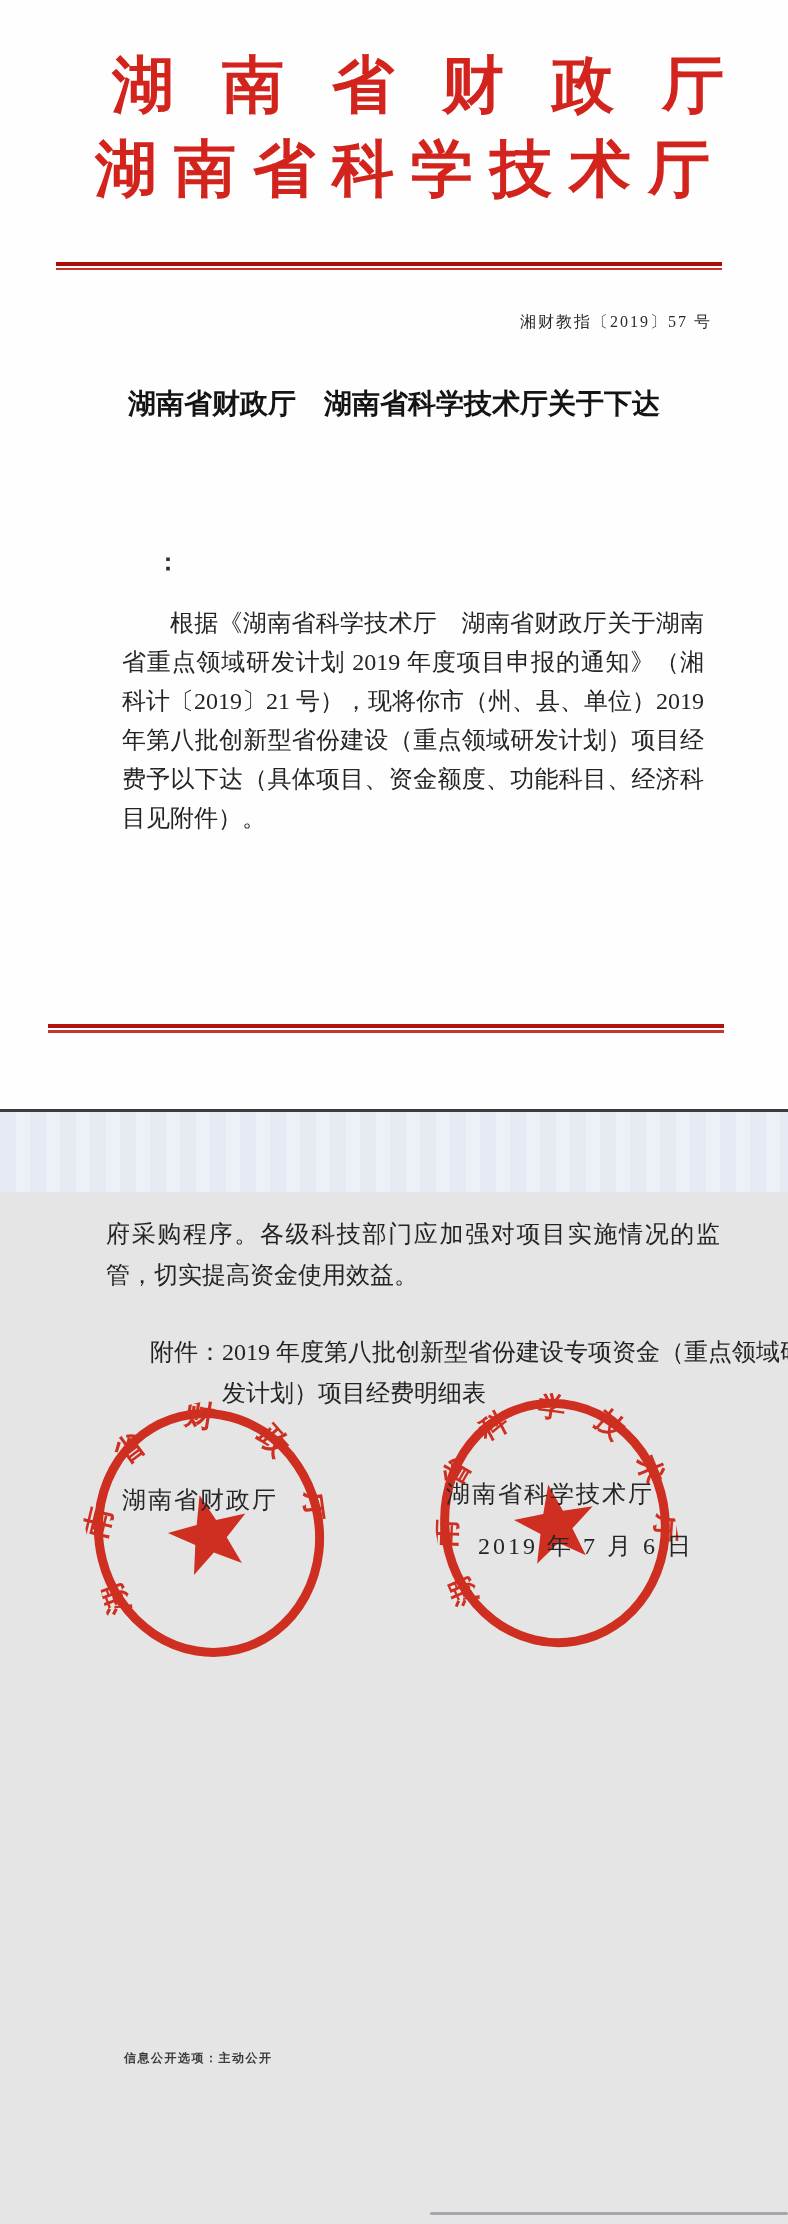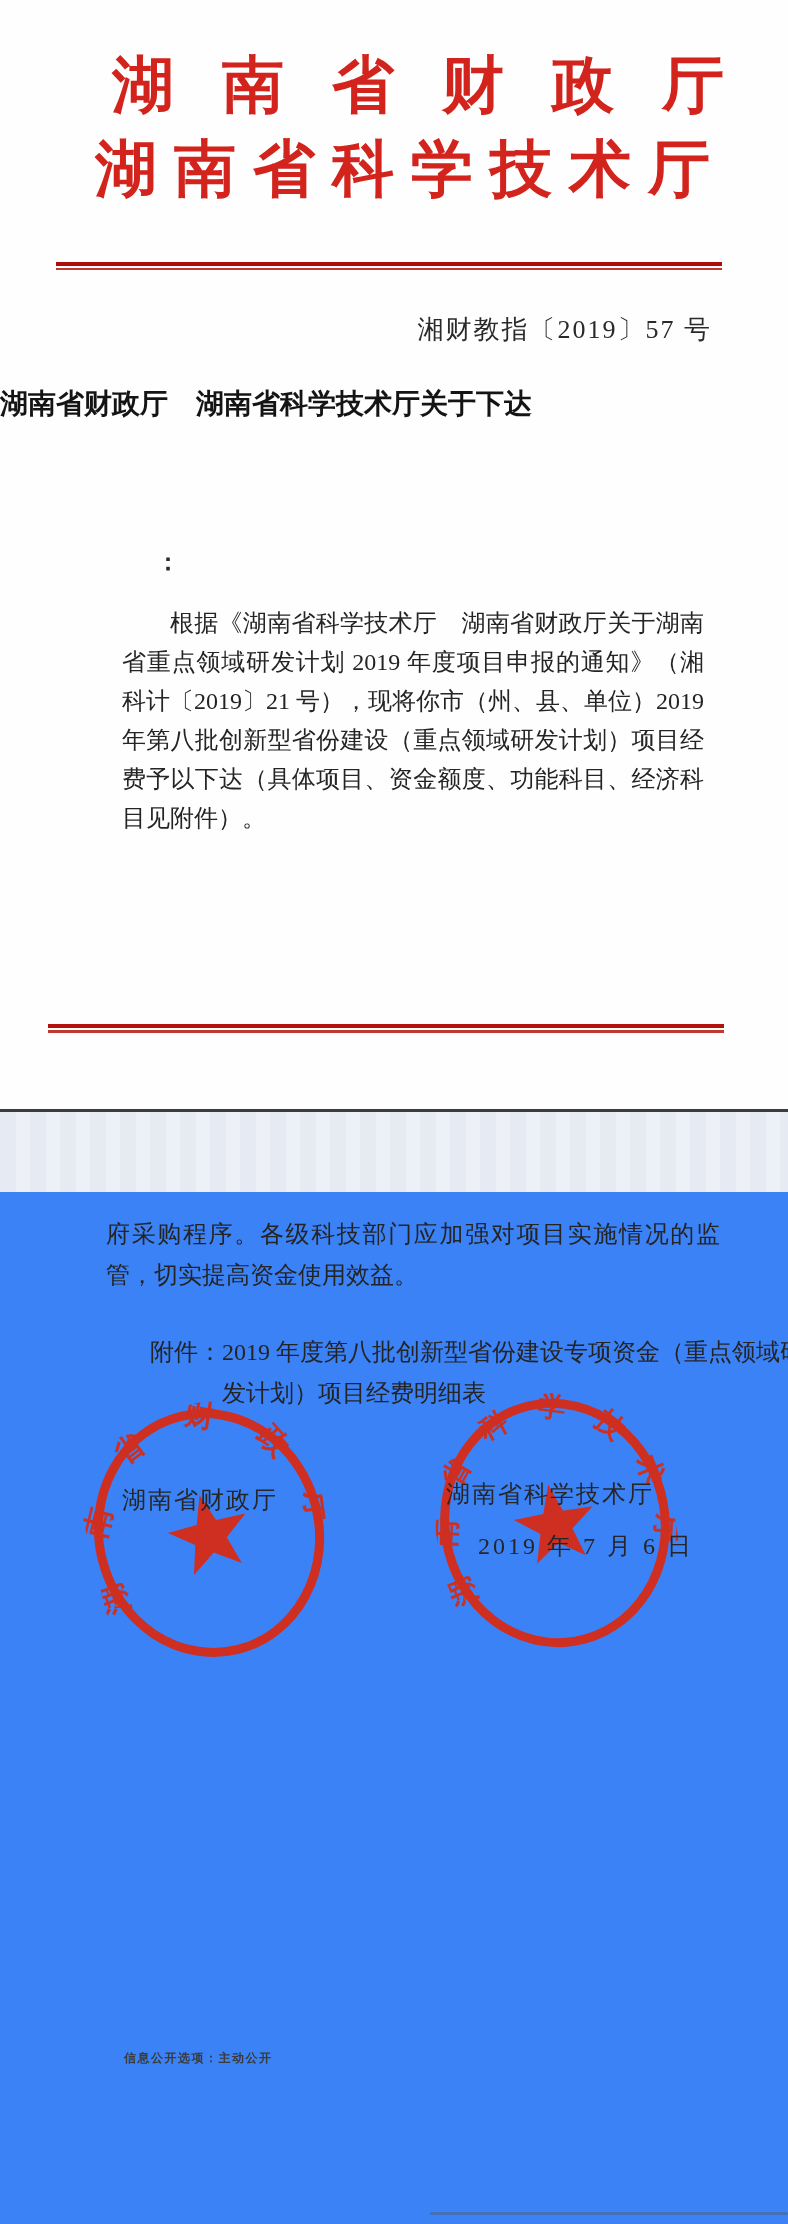--- a/index.html
+++ b/index.html
@@ -17,24 +17,24 @@
     white-space:nowrap;
   }
   .agency1{top:44px;letter-spacing:48px;padding-left:48px;}
   .agency2{top:128px;letter-spacing:17px;padding-left:17px;}
   .red-rule{
     position:absolute;left:56px;width:666px;height:2px;top:262px;
     border-top:4px solid #ad0d08;border-bottom:2px solid #c5372c;background:transparent;
   }
   .doc-number{
     position:absolute;top:312px;right:76px;
-    font-size:26px;letter-spacing:2px;color:#2a2a2a;text-align:center;
+    font-size:16px;letter-spacing:2px;color:#2a2a2a;text-align:center;
   }
   .doc-title{
-    position:absolute;top:384px;left:0;width:788px;
+    position:absolute;top:384px;left:0;width:788px;text-align:center;
     font-size:28px;font-weight:bold;line-height:40px;color:#141414;
   }
   .addressee-colon{
     position:absolute;top:546px;left:156px;font-size:24px;color:#2a2a2a;font-weight:bold;
   }
   .body-text{
     position:absolute;top:588px;left:106px;width:614px;
     font-size:24px;line-height:39px;text-align:justify;color:#242424;
   }
   .body-text p{margin:16px;text-indent:2em;font-family:Liberation Serif, serif;}
@@ -43,21 +43,21 @@
     border-top:4px solid #b3120c;border-bottom:3px solid #c0392e;
   }
   .page1-edge{position:absolute;left:0;top:1109px;width:788px;height:3px;background:#3c3c40;}
   
   .page-gap{
     position:absolute;left:0;top:1112px;width:788px;height:80px;
     background:repeating-linear-gradient(90deg,#e6eaf3 0 16px,#edf0f7 16px 30px);
     border-bottom:1px solid #d4dae6;
   }
   
-  .page2{position:absolute;top:1192px;left:0;width:788px;height:1032px;background:#3b82f6;}
+  .page2{position:absolute;top:1192px;left:0;width:788px;height:1032px;background:#e5e5e5;}
   .cont-text{
     position:absolute;top:22px;left:106px;width:614px;
     font-size:24px;line-height:41px;text-align:justify;color:#242424;
   }
   .cont-text p{margin:0;}
   .attachment{
     position:absolute;top:140px;left:150px;width:582px;
     font-size:24px;line-height:41px;color:#242424;margin:0;
     padding-left:72px;text-indent:-72px;text-align:justify;
   }

